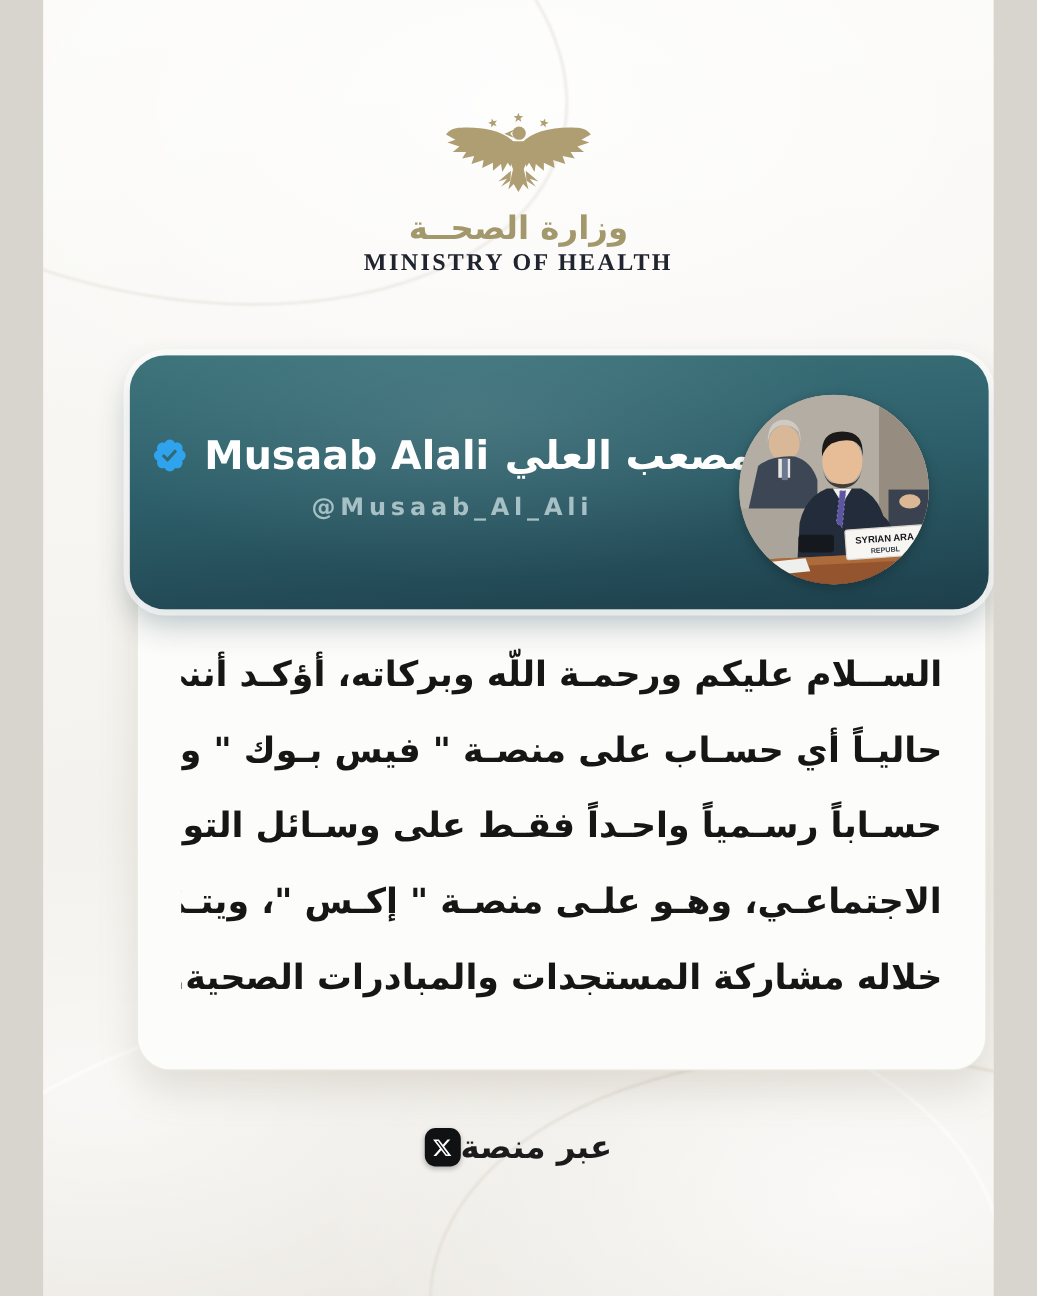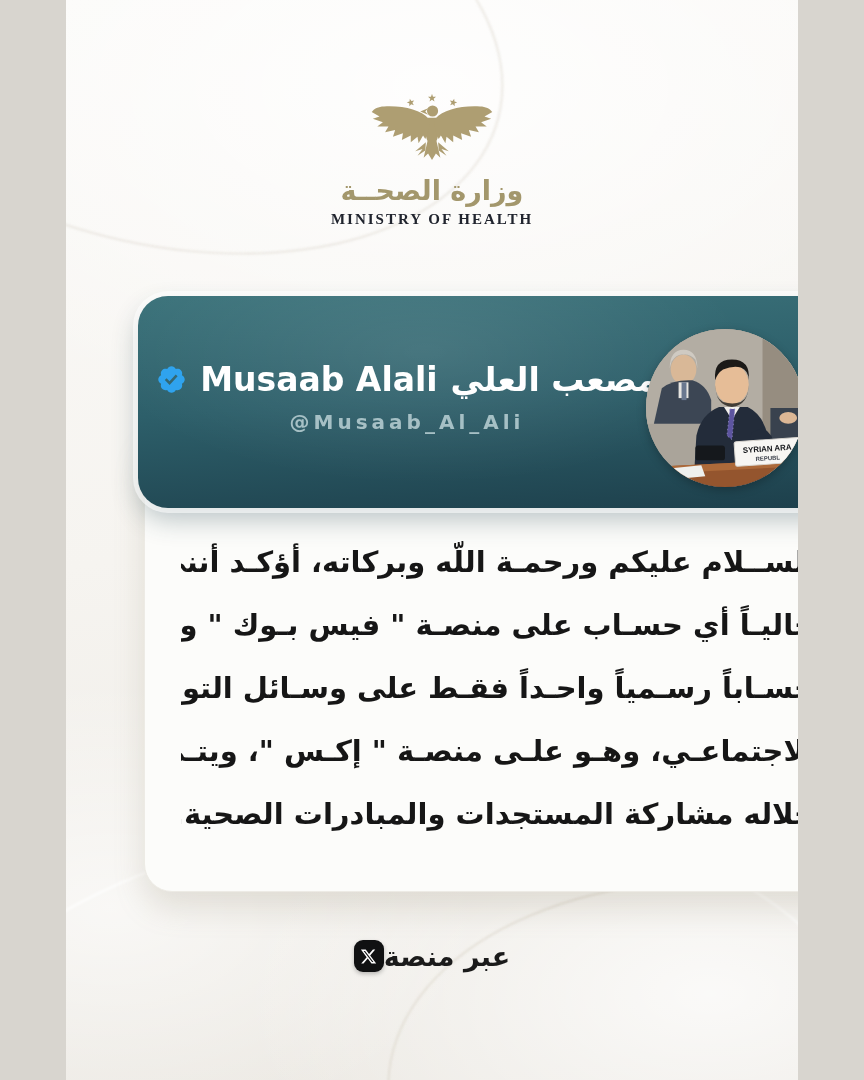--- a/index.html
+++ b/index.html
@@ -1,35 +1,35 @@
 <!DOCTYPE html>
 <html lang="ar"><head>
 <meta charset="utf-8">
 <style>
   html,body{margin:0;padding:0;background:#d8d5cf;}
   .page{
-    position:relative; width:732px; height:1080px; overflow:hidden; margin:0 auto;
+    position:relative; width:792px; height:1080px; overflow:hidden; margin:0 auto;
     font-family:"DejaVu Sans", sans-serif;
     background:
       radial-gradient(760px 420px at 88% 92%, rgba(255,255,255,.75), rgba(255,255,255,0) 62%),
       radial-gradient(620px 380px at 6% 84%, rgba(255,255,255,.6), rgba(255,255,255,0) 60%),
       radial-gradient(900px 500px at 50% 8%, rgba(255,255,255,.8), rgba(255,255,255,0) 70%),
       linear-gradient(172deg,#fbfaf8 0%,#f6f4f0 48%,#ebe8e2 100%);
   }
   
   .swirl{position:absolute; border-radius:50%; border:2px solid rgba(255,255,255,.85); filter:blur(1px); pointer-events:none;}
   .swirl.s1{width:980px;height:560px;left:-180px;top:820px;transform:rotate(-7deg);}
   .swirl.s2{width:760px;height:460px;left:320px;top:880px;transform:rotate(6deg);border-color:rgba(224,219,209,.8);}
   .swirl.s3{width:700px;height:420px;left:-260px;top:-180px;transform:rotate(14deg);border-color:rgba(228,224,216,.7);}
 
   
   .logo{position:absolute; top:94px; left:0; width:100%; display:flex; flex-direction:column; align-items:center;}
   .logo svg{display:block;}
   .logo-ar{margin-top:9px; font-size:27px; line-height:30px; font-weight:bold; color:#a3976c; direction:rtl;}
-  .logo-en{margin-top:2px; font-family:"Liberation Serif", serif; font-size:15px; line-height:22px;
+  .logo-en{margin-top:2px; font-family:"Liberation Serif", serif; font-size:20px; line-height:22px;
            letter-spacing:2px; color:#20242e; font-weight:600;}
 
   
   .tweet-body{
     position:absolute; left:78px; top:428px; width:708px; height:464px;
     background:#fcfcfa; border:1px solid #edebe5; box-sizing:border-box;
     border-radius:28px; box-shadow:0 16px 30px rgba(150,140,118,.22); z-index:1;
   }
   .statement{position:absolute; left:36px; right:36px; top:102px; direction:rtl;
              color:#161616; font-weight:bold; font-size:29px;}

